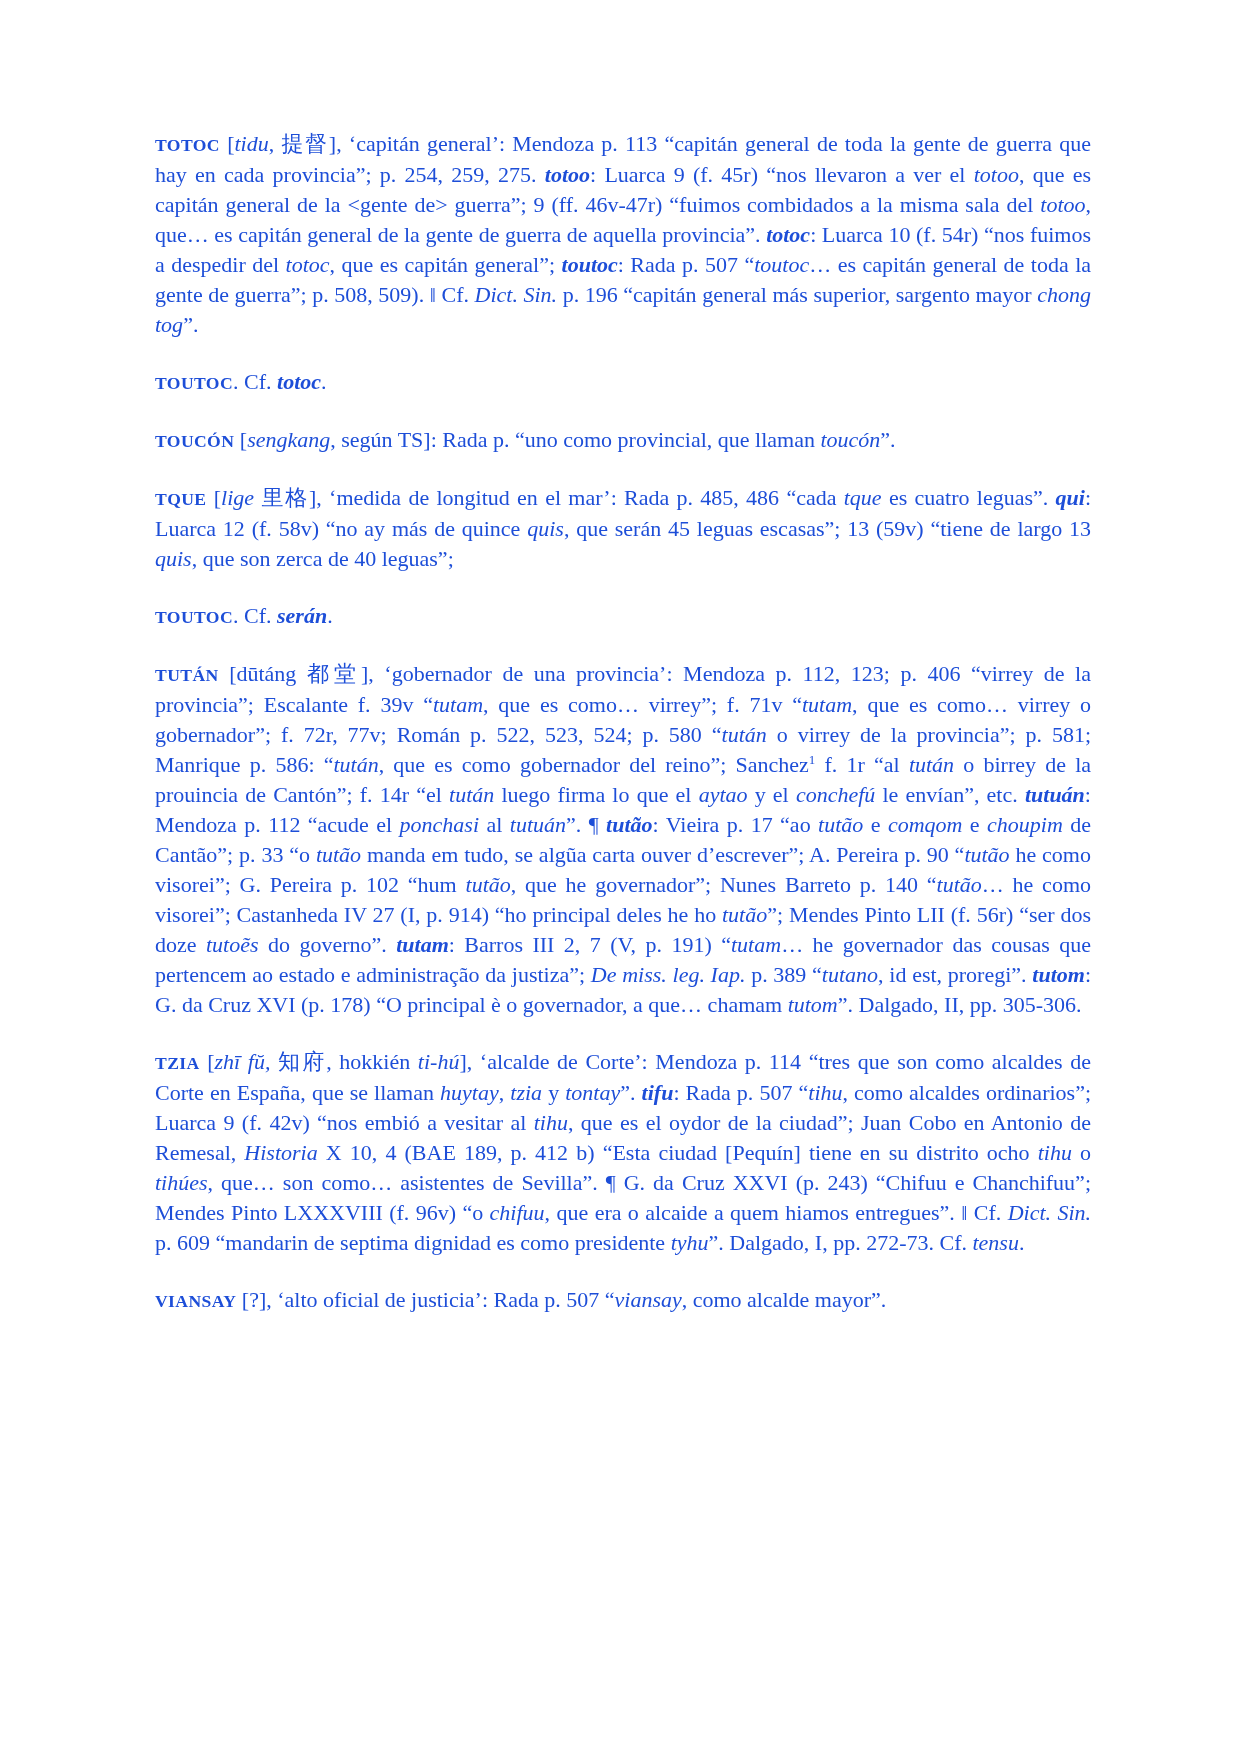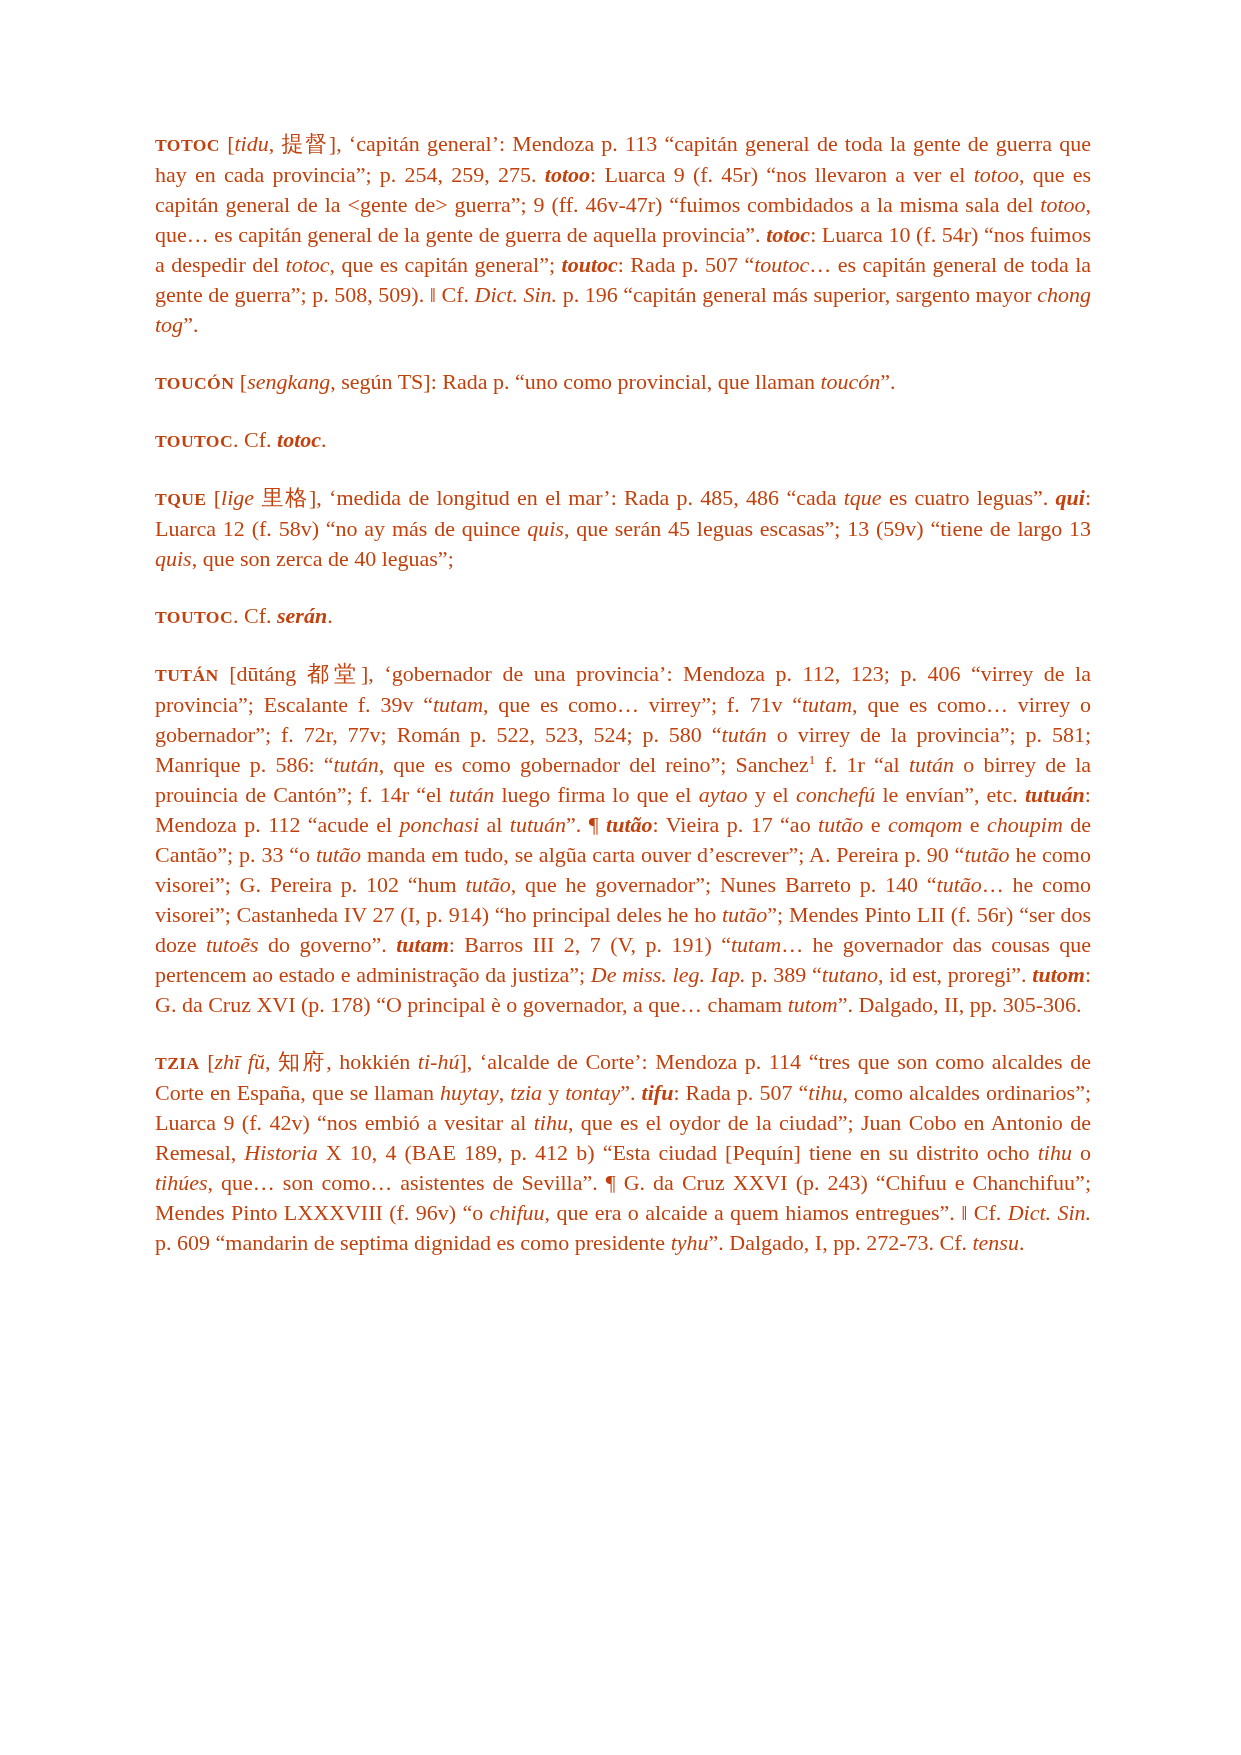--- a/index.html
+++ b/index.html
@@ -3,21 +3,21 @@
 <meta charset="utf-8">
 <style>
   html,body { margin:0; padding:0; background:#ffffff; }
   .page {
     position:relative;
     width:1241px;
     height:1755px;
     background:#ffffff;
     overflow:hidden;
     font-family:"Liberation Serif", serif;
-    color:#c2410c;
+    color:#1d4ed8;
   }
   .content {
     position:absolute;
     left:155px;
     top:129px;
     width:936px;
     font-size:22px;
     line-height:30px;
     text-align:justify;
   }
@@ -26,20 +26,21 @@
   .i  { font-style:italic; }
   .bi { font-style:italic; font-weight:700; }
   .sup { font-size:13px; vertical-align:super; line-height:0; }
 </style>
 </head>
 <body>
 
 <div class="page">
   <main class="content">
       <p class="entry"><span class="hw">TOTOC</span><span> [</span><span class="i">tidu</span><span>, 提督], ‘capitán general’: Mendoza p. 113 “capitán general de toda la gente de guerra que hay en cada provincia”; p. 254, 259, 275. </span><span class="bi">totoo</span><span>: Luarca 9 (f. 45r) “nos llevaron a ver el </span><span class="i">totoo</span><span>, que es capitán general de la &lt;gente de&gt; guerra”; 9 (ff. 46v-47r) “fuimos combidados a la misma sala del </span><span class="i">totoo</span><span>, que… es capitán general de la gente de guerra de aquella provincia”. </span><span class="bi">totoc</span><span>: Luarca 10 (f. 54r) “nos fuimos a despedir del </span><span class="i">totoc</span><span>, que es capitán general”; </span><span class="bi">toutoc</span><span>: Rada p. 507 “</span><span class="i">toutoc</span><span>… es capitán general de toda la gente de guerra”; p. 508, 509). ‖ Cf. </span><span class="i">Dict. Sin.</span><span> p. 196 “capitán general más superior, sargento mayor </span><span class="i">chong tog</span><span>”.</span></p>
+      <p class="entry"><span class="hw">TOUTOC</span><span>. Cf. </span><span class="bi">totoc</span><span>.</span></p>
       <p class="entry"><span class="hw">TOUCÓN</span><span> [</span><span class="i">sengkang</span><span>, según TS]: Rada p. “uno como provincial, que llaman </span><span class="i">toucón</span><span>”.</span></p>
-      <p class="entry"><span class="hw">TOUTOC</span><span>. Cf. </span><span class="bi">totoc</span><span>.</span></p>
       <p class="entry"><span class="hw">TQUE</span><span> [</span><span class="i">lige</span><span> 里格], ‘medida de longitud en el mar’: Rada p. 485, 486 “cada </span><span class="i">tque</span><span> es cuatro leguas”. </span><span class="bi">qui</span><span>: Luarca 12 (f. 58v) “no ay más de quince </span><span class="i">quis</span><span>, que serán 45 leguas escasas”; 13 (59v) “tiene de largo 13 </span><span class="i">quis</span><span>, que son zerca de 40 leguas”;</span></p>
       <p class="entry"><span class="hw">TOUTOC</span><span>. Cf. </span><span class="bi">serán</span><span>.</span></p>
       <p class="entry"><span class="hw">TUTÁN</span><span> [dūtáng 都堂], ‘gobernador de una provincia’: Mendoza p. 112, 123; p. 406 “virrey de la provincia”; Escalante f. 39v “</span><span class="i">tutam</span><span>, que es como… virrey”; f. 71v “</span><span class="i">tutam</span><span>, que es como… virrey o gobernador”; f. 72r, 77v; Román p. 522, 523, 524; p. 580 “</span><span class="i">tután</span><span> o virrey de la provincia”; p. 581; Manrique p. 586: “</span><span class="i">tután</span><span>, que es como gobernador del reino”; Sanchez</span><span class="sup">1</span><span> f. 1r “al </span><span class="i">tután</span><span> o birrey de la prouincia de Cantón”; f. 14r “el </span><span class="i">tután</span><span> luego firma lo que el </span><span class="i">aytao</span><span> y el </span><span class="i">conchefú</span><span> le envían”, etc. </span><span class="bi">tutuán</span><span>: Mendoza p. 112 “acude el </span><span class="i">ponchasi</span><span> al </span><span class="i">tutuán</span><span>”. ¶ </span><span class="bi">tutão</span><span>: Vieira p. 17 “ao </span><span class="i">tutão</span><span> e </span><span class="i">comqom</span><span> e </span><span class="i">choupim</span><span> de Cantão”; p. 33 “o </span><span class="i">tutão</span><span> manda em tudo, se algũa carta ouver d’escrever”; A. Pereira p. 90 “</span><span class="i">tutão</span><span> he como visorei”; G. Pereira p. 102 “hum </span><span class="i">tutão</span><span>, que he governador”; Nunes Barreto p. 140 “</span><span class="i">tutão</span><span>… he como visorei”; Castanheda IV 27 (I, p. 914) “ho principal deles he ho </span><span class="i">tutão</span><span>”; Mendes Pinto LII (f. 56r) “ser dos doze </span><span class="i">tutoẽs</span><span> do governo”. </span><span class="bi">tutam</span><span>: Barros III 2, 7 (V, p. 191) “</span><span class="i">tutam</span><span>… he governador das cousas que pertencem ao estado e administração da justiza”; </span><span class="i">De miss. leg. Iap.</span><span> p. 389 “</span><span class="i">tutano</span><span>, id est, proregi”. </span><span class="bi">tutom</span><span>: G. da Cruz XVI (p. 178) “O principal è o governador, a que… chamam </span><span class="i">tutom</span><span>”. Dalgado, II, pp. 305-306.</span></p>
       <p class="entry"><span class="hw">TZIA</span><span> [</span><span class="i">zhī fŭ,</span><span> 知府, hokkién </span><span class="i">ti-hú</span><span>], ‘alcalde de Corte’: Mendoza p. 114 “tres que son como alcaldes de Corte en España, que se llaman </span><span class="i">huytay</span><span>, </span><span class="i">tzia</span><span> y </span><span class="i">tontay</span><span>”. </span><span class="bi">tifu</span><span>: Rada p. 507 “</span><span class="i">tihu</span><span>, como alcaldes ordinarios”; Luarca 9 (f. 42v) “nos embió a vesitar al </span><span class="i">tihu</span><span>, que es el oydor de la ciudad”; Juan Cobo en Antonio de Remesal, </span><span class="i">Historia</span><span> X 10, 4 (BAE 189, p. 412 b) “Esta ciudad [Pequín] tiene en su distrito ocho </span><span class="i">tihu</span><span> o </span><span class="i">tihúes</span><span>, que… son como… asistentes de Sevilla”. ¶ G. da Cruz XXVI (p. 243) “Chifuu e Chanchifuu”; Mendes Pinto LXXXVIII (f. 96v) “o </span><span class="i">chifuu</span><span>, que era o alcaide a quem hiamos entregues”. ‖ Cf. </span><span class="i">Dict. Sin.</span><span> p. 609 “mandarin de septima dignidad es como presidente </span><span class="i">tyhu</span><span>”. Dalgado, I, pp. 272-73. Cf. </span><span class="i">tensu</span><span>.</span></p>
+      <p class="entry"><span class="hw">VIANSAY</span><span> [?], ‘alto oficial de justicia’: Rada p. 507 “</span><span class="i">viansay</span><span>, como alcalde mayor”.</span></p>
     </main>
 </div>
 
 </body></html>

